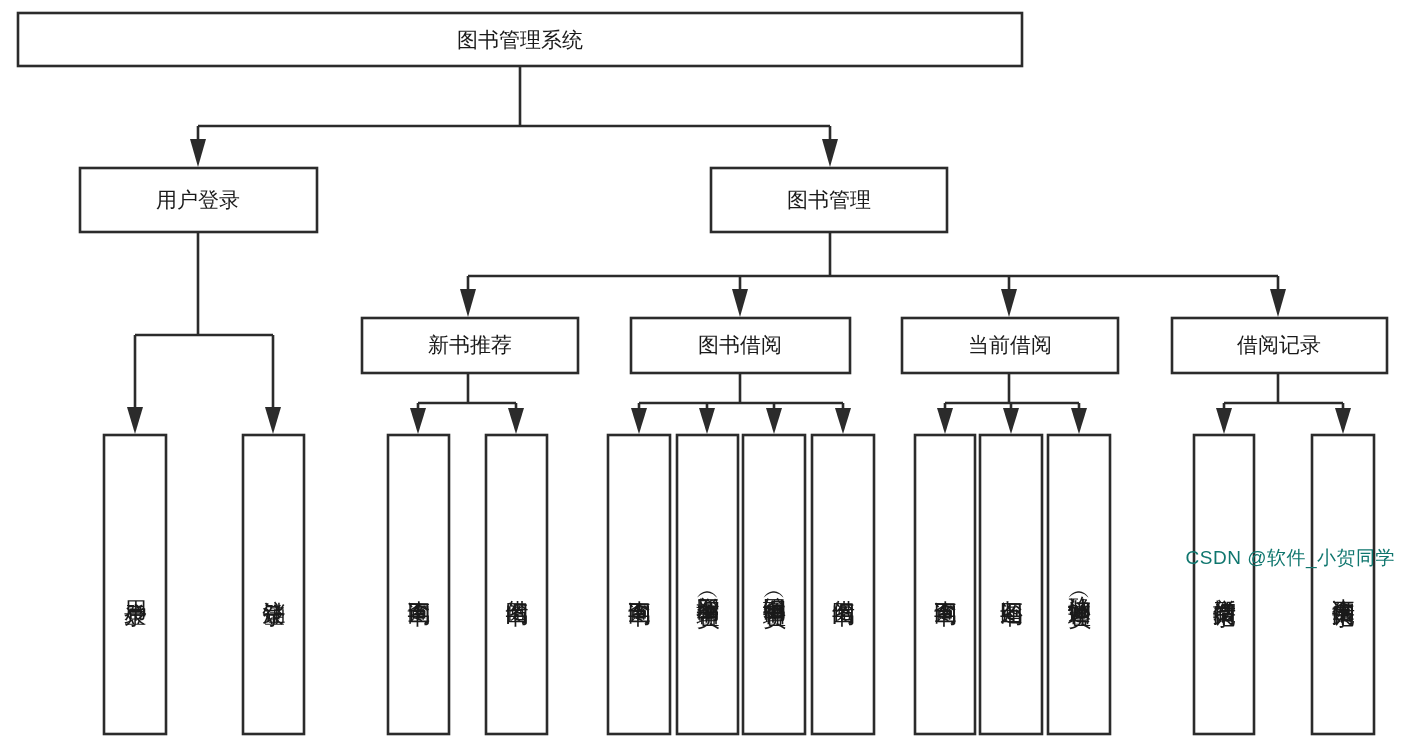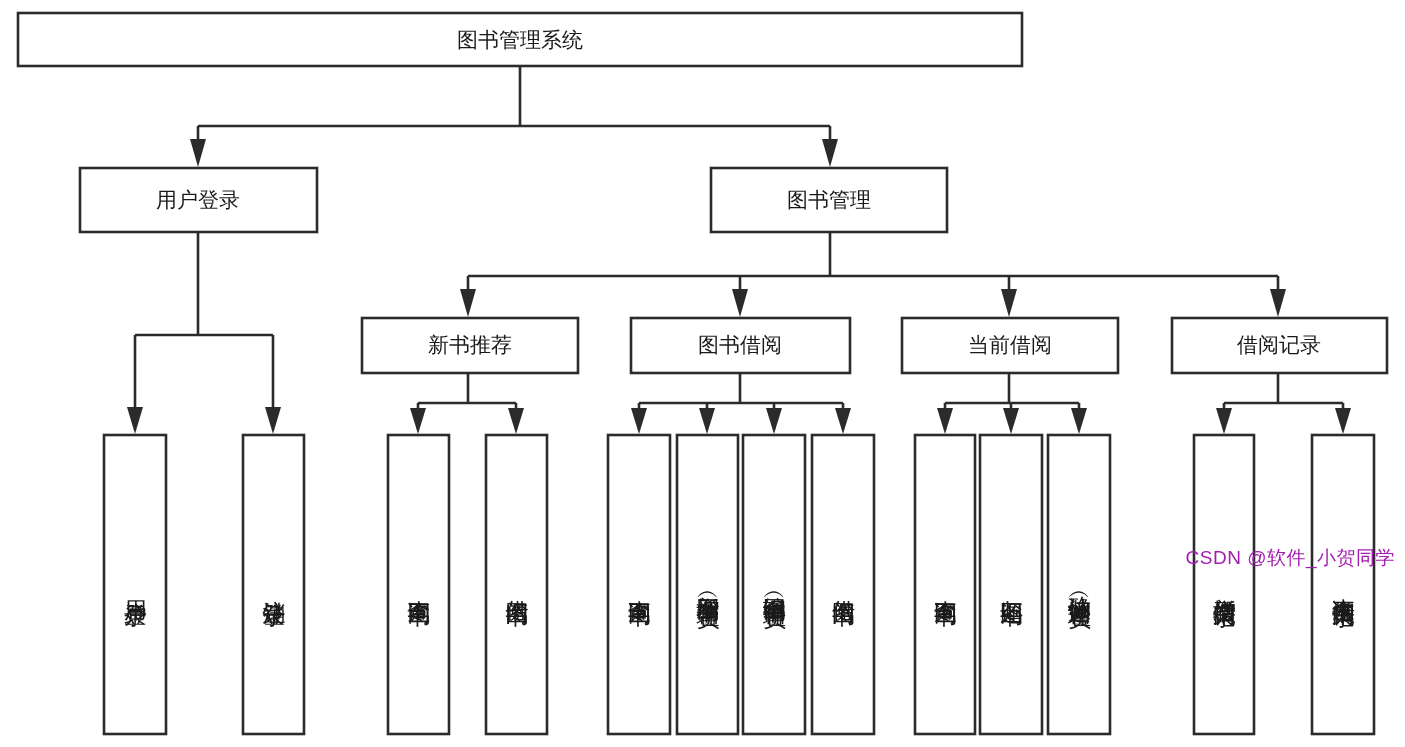--- a/index.html
+++ b/index.html
@@ -62,21 +62,21 @@
     letter-spacing: 1.5px;
     white-space: nowrap;
     pointer-events: none;
   }
   .watermark {
     position: absolute;
     right: 10px;
     bottom: 6px;
     font-family: "Liberation Sans", "DejaVu Sans", sans-serif;
     font-size: 19px;
-    color: #a21caf;
+    color: #0f766e;
     letter-spacing: 0.5px;
     white-space: nowrap;
   }
 </style>
 </head>
 <body>
 
 <div id="diagram-root">
 
   <svg id="tree-svg" viewBox="0 0 1405 747">

